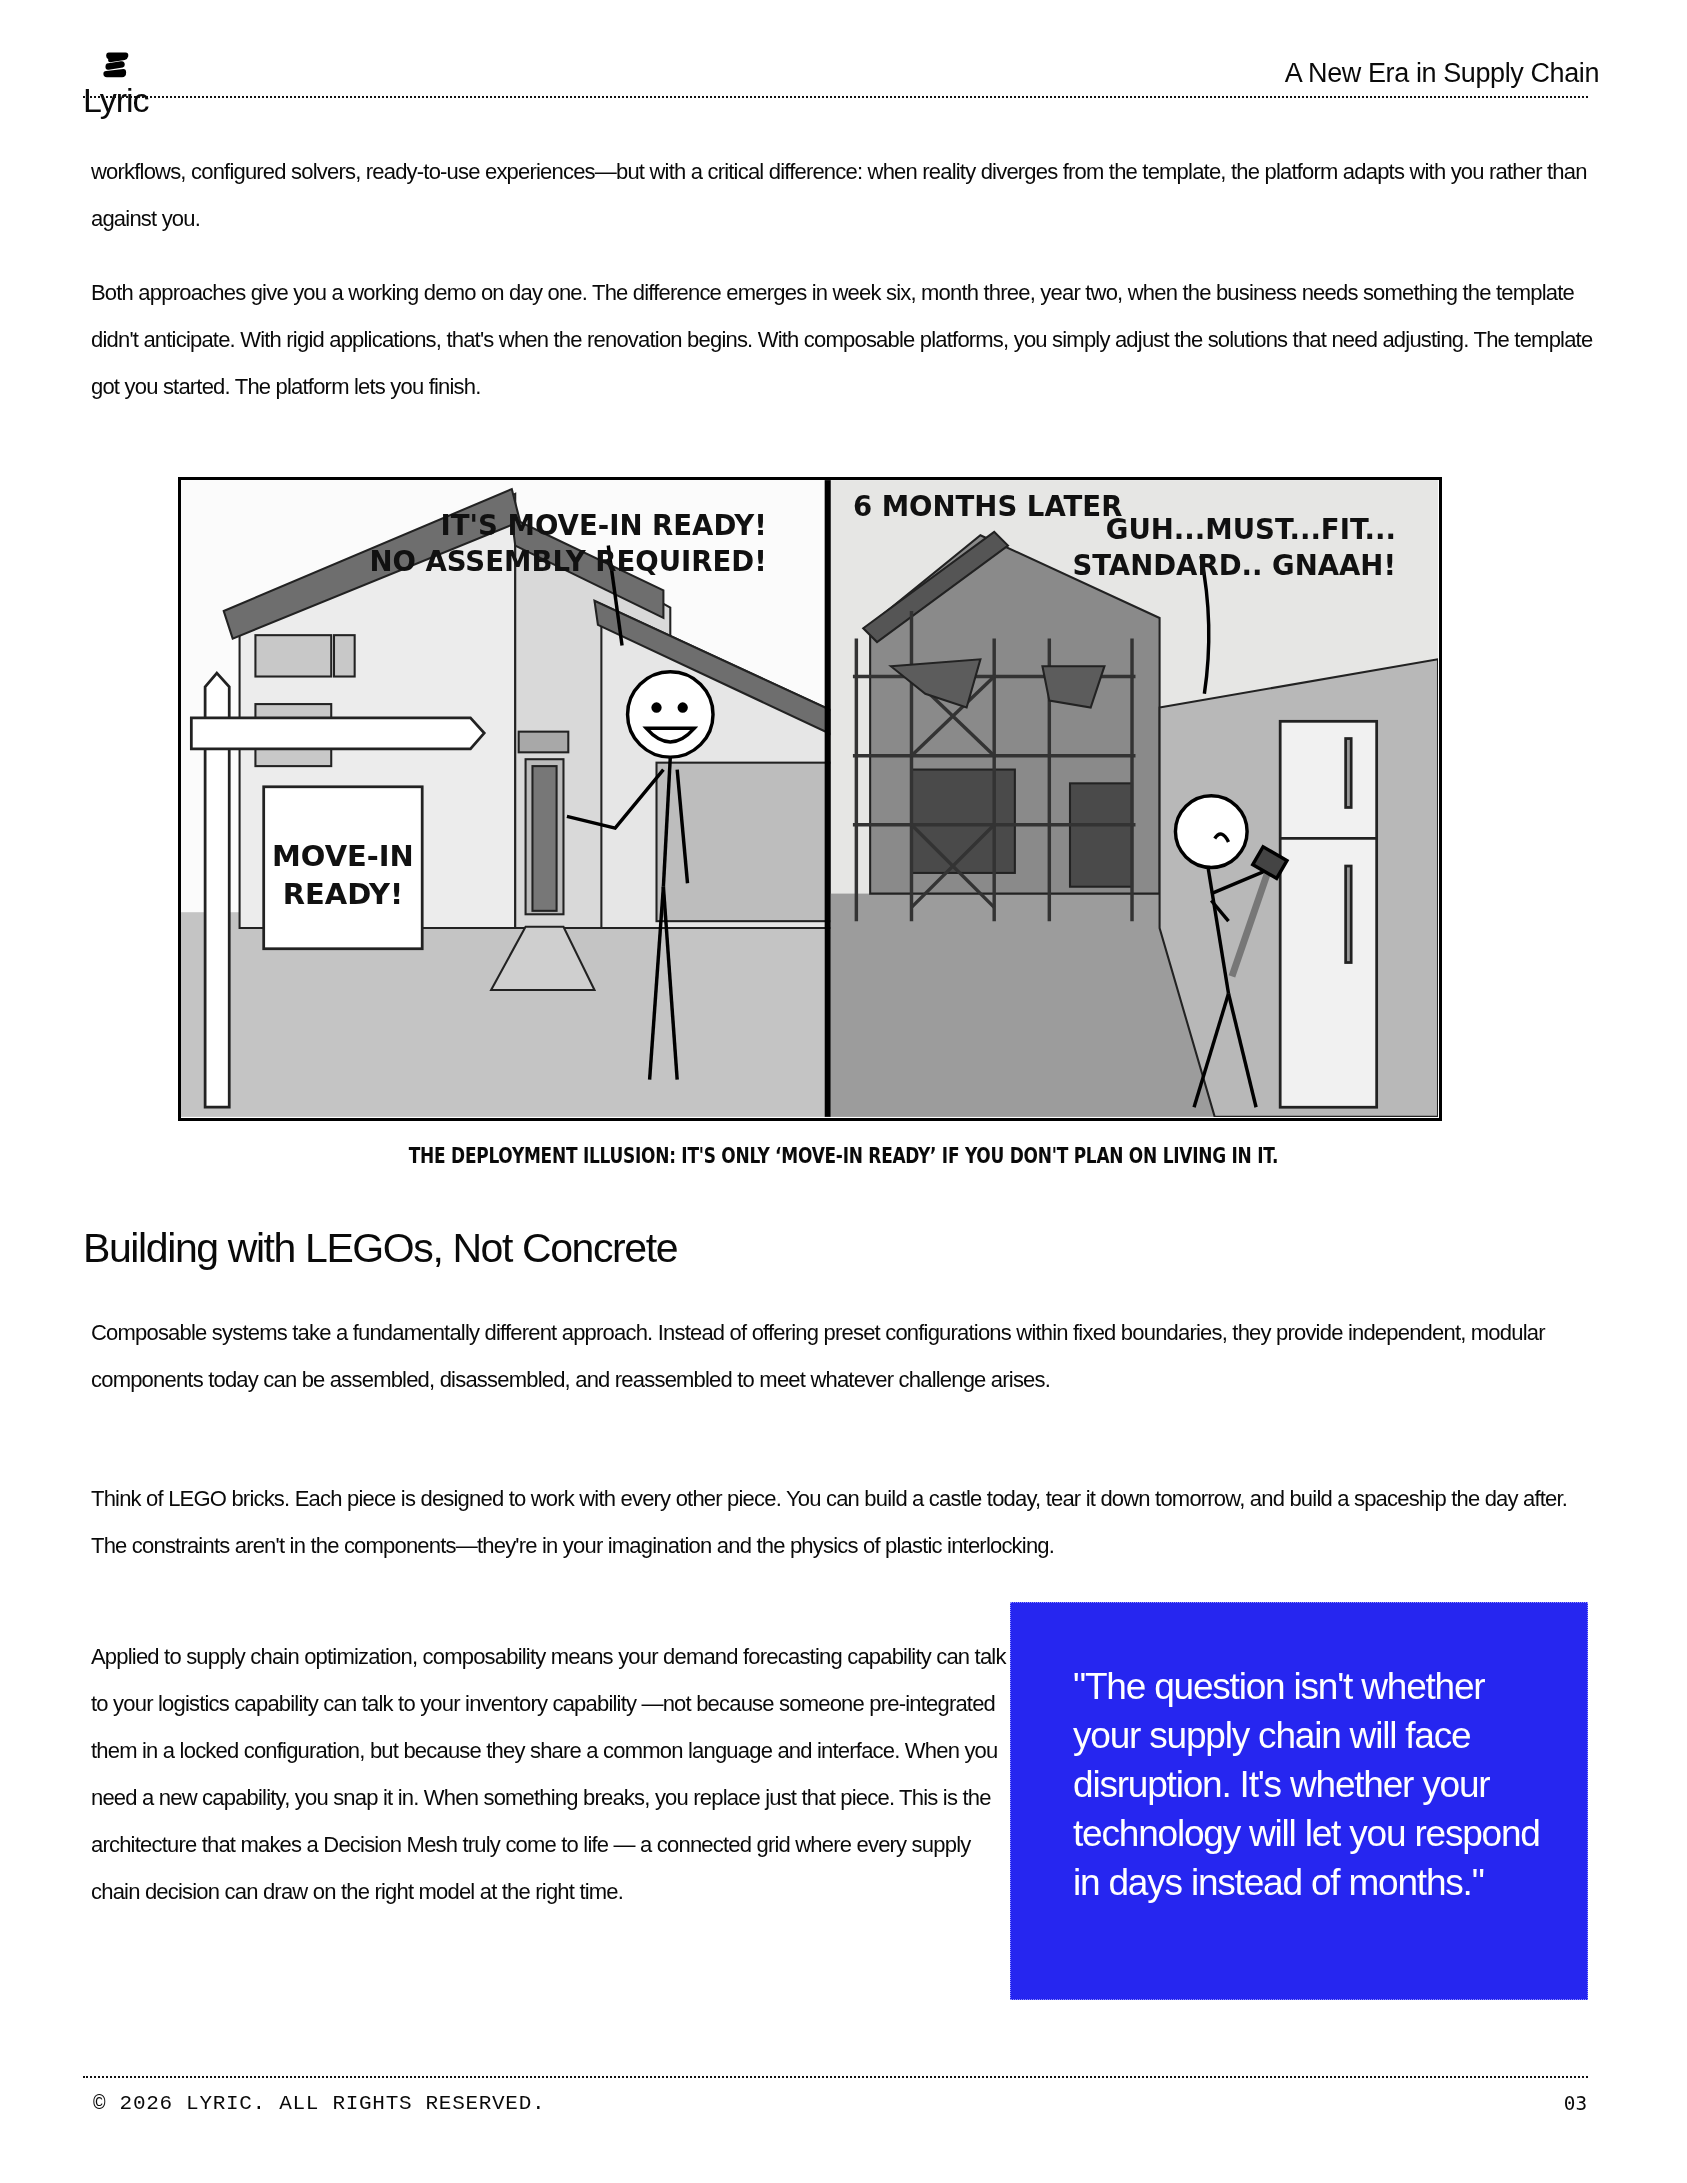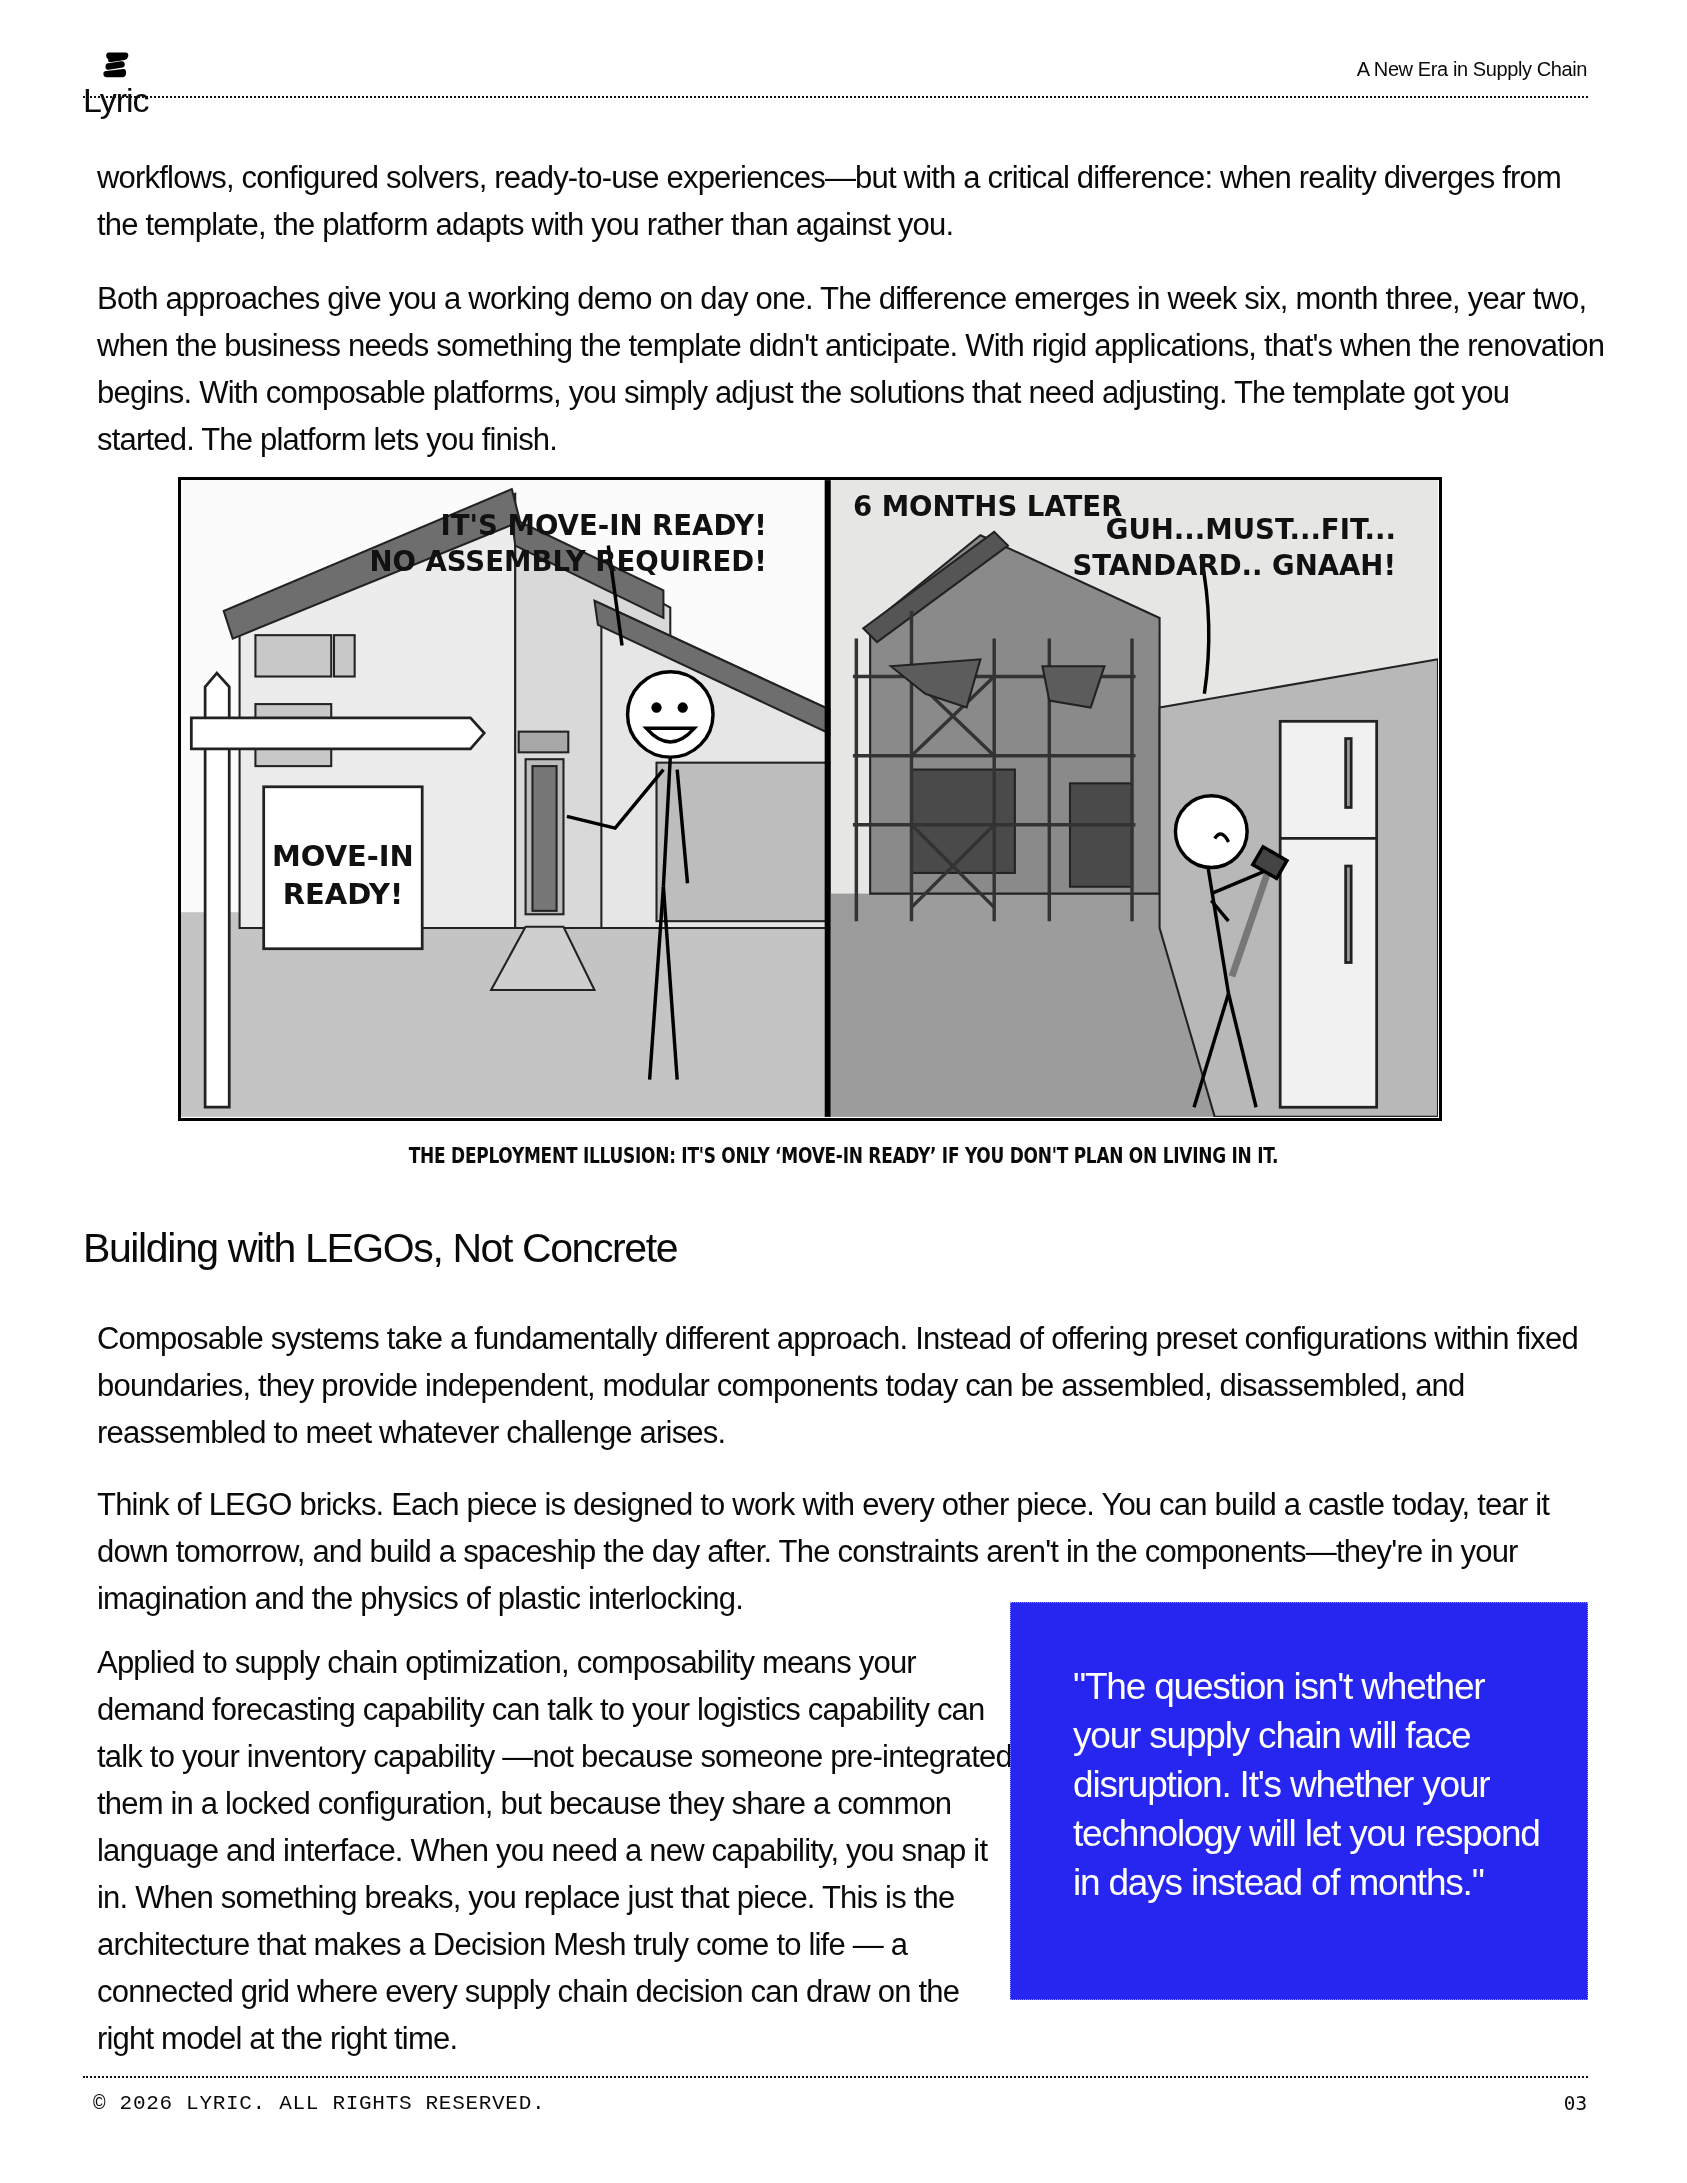--- a/index.html
+++ b/index.html
@@ -3,24 +3,24 @@
 <meta charset="utf-8">
 <style>
   html, body { margin:0; padding:0; background:#ffffff; }
   body { width:1687px; height:2183px; position:relative; overflow:hidden; color:#0a0a0a;
          font-family:"Liberation Sans", sans-serif; }
   .abs { position:absolute; }
   
   .logo { left:83px; top:51px; display:flex; align-items:center; gap:4.1px;flex-direction:column; }
   .logo-mark { width:27.6px; height:27.6px; }
   .logo-text { font-size:34px; font-weight:500; letter-spacing:-1px; line-height:1; }
-  .header-title { right:100px; top:58px; font-size:20px; letter-spacing:-0.4px; }
+  .header-title { right:88px; top:58px; font-size:27px; letter-spacing:-0.4px; }
   .dotline { left:83px; width:1505px; height:0; border-top:2.8px dotted #111; }
   
-  .para { left:83px; width:1509px; font-size:31px; line-height:47px; letter-spacing:-0.8px; margin:14px; }
+  .para { left:83px; width:1509px; font-size:22px; line-height:47px; letter-spacing:-0.8px; margin:8px; }
   .para.narrow { width:923px; }
   h2.section { left:83px; top:1225px; margin:0; font-size:41px; font-weight:500; letter-spacing:-1.4px; }
   
   .comic { left:178px; top:477px; width:1264px; height:644px; border:3.4px solid #000; box-sizing:border-box; background:#fff; overflow:hidden; }
   .comic svg { display:block; }
   .caption { left:0; width:1687px; top:1144px; text-align:center; font-family:"DejaVu Sans", sans-serif;
              font-size:20.7px; font-weight:bold; letter-spacing:-0.3px; transform:scaleX(0.82); }
   
   .quote { left:1010px; top:1602px; width:578px; height:398px; background:#2626F0; border:1.4px dotted #8f8fff; box-sizing:border-box; }
   .quote-text { position:absolute; left:62px; top:59px; width:482px; color:#fff; font-size:37px; font-weight:500; line-height:49px; letter-spacing:-1.2px; }

